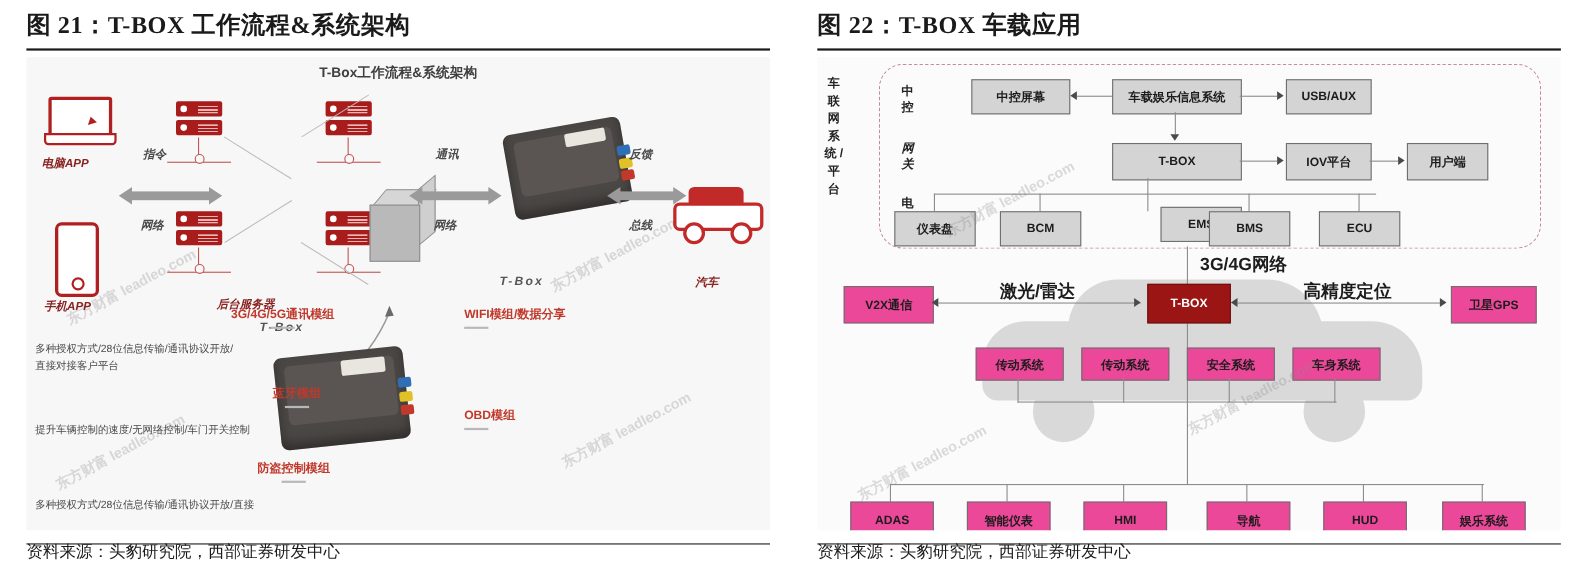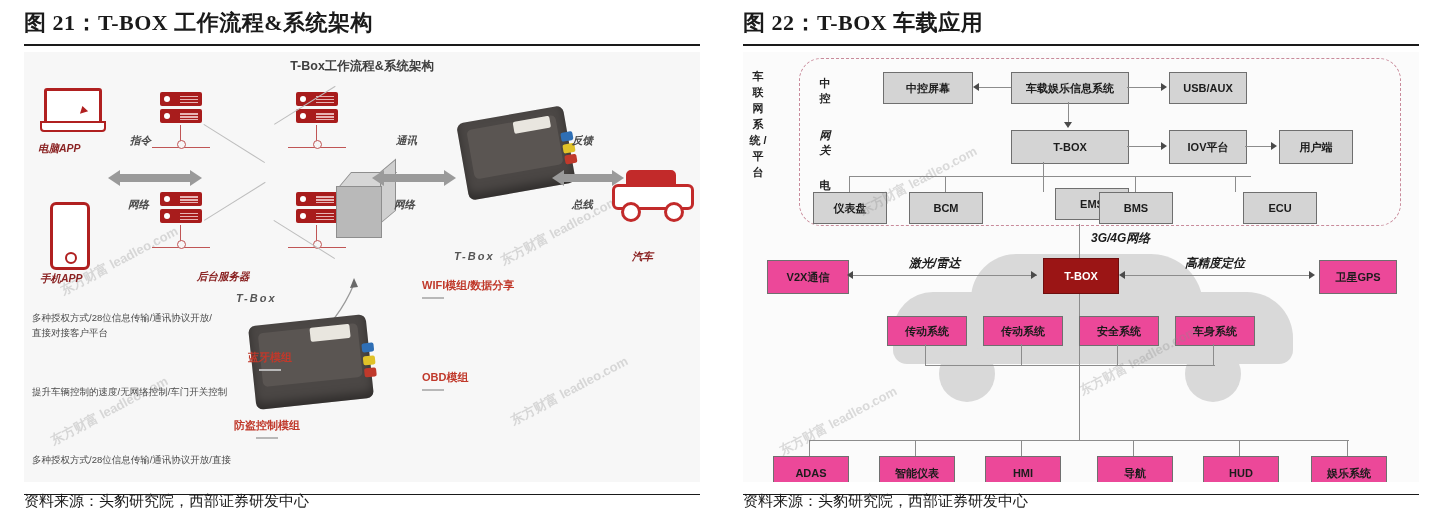--- a/index.html
+++ b/index.html
@@ -86,21 +86,21 @@
   .vlab{position:absolute;left:6px;top:16px;width:18px;font-size:11px;font-weight:700;color:#222;line-height:16px;text-align:center;}
   .rowlab{position:absolute;width:20px;font-size:11px;font-weight:700;color:#222;line-height:15px;text-align:center;}
   .bx{position:absolute;background:#d4d4d4;border:1.4px solid #6f6f6f;display:flex;align-items:center;justify-content:center;font-size:11px;font-weight:700;color:#1c1c1c;white-space:nowrap;}
   .bx.red{background:#9b1515;border-color:#6d0f0f;color:#fff;}
   .bx.plain{background:#ec4899;}
   .ln{position:absolute;background:#8c8c8c;}
   .ah{position:absolute;width:0;height:0;}
   .ah.r{border-left:6px solid #4a4a4a;border-top:4px solid transparent;border-bottom:4px solid transparent;}
   .ah.l{border-right:6px solid #4a4a4a;border-top:4px solid transparent;border-bottom:4px solid transparent;}
   .ah.d{border-top:6px solid #4a4a4a;border-left:4px solid transparent;border-right:4px solid transparent;}
-  .netlab{position:absolute;font-size:12px;font-weight:700;color:#1c1c1c;white-space:nowrap;font-style:italic;}
+  .netlab{position:absolute;font-size:16px;font-weight:700;color:#1c1c1c;white-space:nowrap;}
   .carsil{position:absolute;left:150px;top:198px;width:400px;height:150px;}
   .carsil .b{position:absolute;left:0;top:42px;width:400px;height:72px;background:#d9d9d9;border-radius:40px 46px 14px 14px;}
   .carsil .c{position:absolute;left:78px;top:4px;width:232px;height:52px;background:#d9d9d9;border-radius:52px 60px 0 0;}
   .carsil .w1,.carsil .w2{position:absolute;top:96px;width:56px;height:56px;background:#d9d9d9;border-radius:50%;}
   .carsil .w1{left:46px;} .carsil .w2{left:292px;}
 
   .logo{position:absolute;right:6px;bottom:6px;font-family:"Liberation Serif","DejaVu Serif",serif;font-size:34px;font-weight:700;color:#111;letter-spacing:1px;white-space:nowrap;}
 </style>
 </head>
 <body>
@@ -221,20 +221,24 @@
       </svg>
       <div class="lbl tbox" style="left:212px;top:240px;">T-Box</div>
       <div class="dev" style="left:228px;top:268px;width:118px;height:84px;transform:rotate(-6deg);">
         <div class="lid"></div>
           <div class="tag"></div>
         <div class="p1"></div>
           <div class="p2"></div>
           <div class="p3"></div>
       </div>
 
+      <div class="mod c" style="left:158px;top:226px;width:150px;">
+        <div class="h">3G/4G/5G通讯模组</div>
+        <div class="sep"></div>
+      </div>
       <div class="mod" style="left:8px;top:258px;width:180px;">
         <div class="d">多种授权方式/28位信息传输/通讯协议开放/直接对接客户平台</div>
       </div>
 
       <div class="mod c" style="left:190px;top:298px;width:112px;">
         <div class="h">蓝牙模组</div>
         <div class="sep"></div>
       </div>
       <div class="mod" style="left:8px;top:332px;width:230px;">
         <div class="d">提升车辆控制的速度/无网络控制/车门开关控制</div>
@@ -299,21 +303,21 @@
       <div class="ln" style="left:106px;top:124px;width:1.3px;height:16px;"></div>
       <div class="ln" style="left:202px;top:124px;width:1.3px;height:16px;"></div>
       <div class="ln" style="left:300px;top:110px;width:1.3px;height:30px;"></div>
       <div class="ln" style="left:392px;top:124px;width:1.3px;height:16px;"></div>
       <div class="ln" style="left:492px;top:124px;width:1.3px;height:16px;"></div>
 
       <div class="bx" style="left:70px;top:140px;width:72px;height:30px;">仪表盘</div>
       <div class="bx" style="left:166px;top:140px;width:72px;height:30px;">BCM</div>
       <div class="bx" style="left:264px;top:136px;width:72px;height:30px;margin-left:48px;">EMS</div>
       <div class="bx" style="left:356px;top:140px;width:72px;height:30px;">BMS</div>
-      <div class="bx" style="left:456px;top:140px;width:72px;height:30px;margin-left:44px;">ECU</div>
+      <div class="bx" style="left:456px;top:140px;width:72px;height:30px;">ECU</div>
 
       <div class="carsil">
         <div class="c"></div>
           <div class="b"></div>
           <div class="w1"></div>
           <div class="w2"></div>
       </div>
 
       <div class="netlab" style="left:348px;top:178px;">3G/4G网络</div>
       <div class="ln" style="left:336px;top:172px;width:1.3px;height:36px;"></div>

